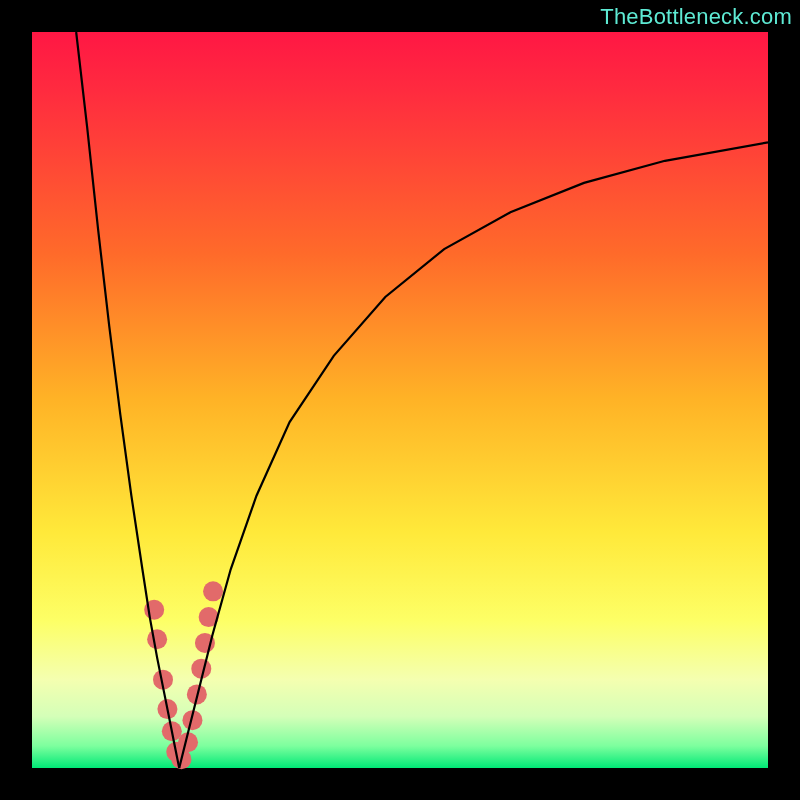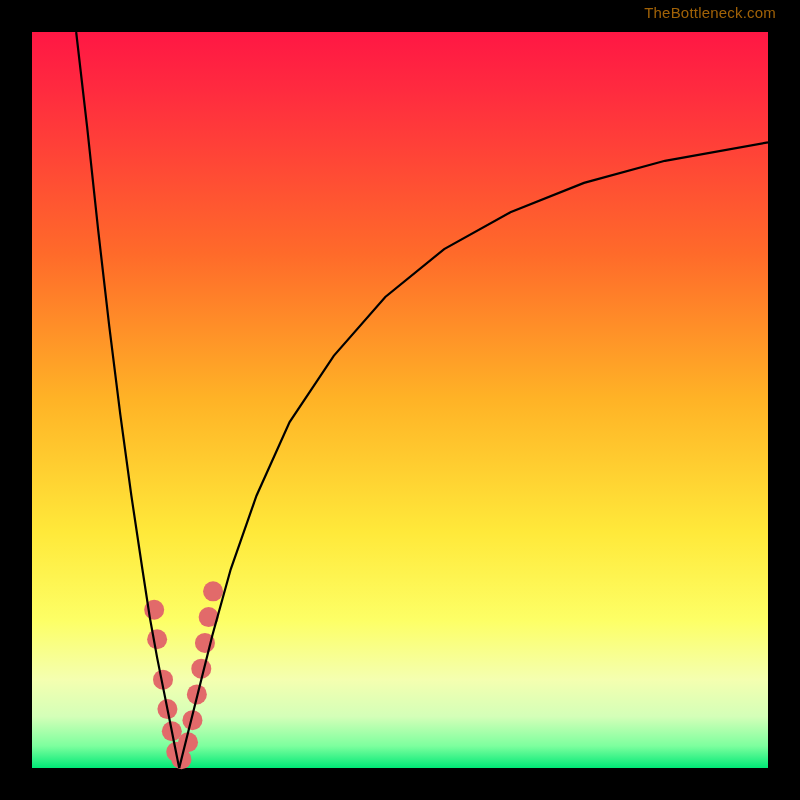--- a/index.html
+++ b/index.html
@@ -21,23 +21,23 @@
     position: absolute;
     left: 32px;
     top: 32px;
     width: 736px;
     height: 736px;
     overflow: visible;
   }
   .watermark {
     position: absolute;
     top: 4px;
-    right: 24px;
-    color: #a16207;
-    font-size: 15px;
+    right: 8px;
+    color: #5eead4;
+    font-size: 22px;
     font-weight: 500;
     letter-spacing: 0.2px;
     user-select: none;
   }
 </style>
 </head>
 <body>
 
 <div class="frame">
 

